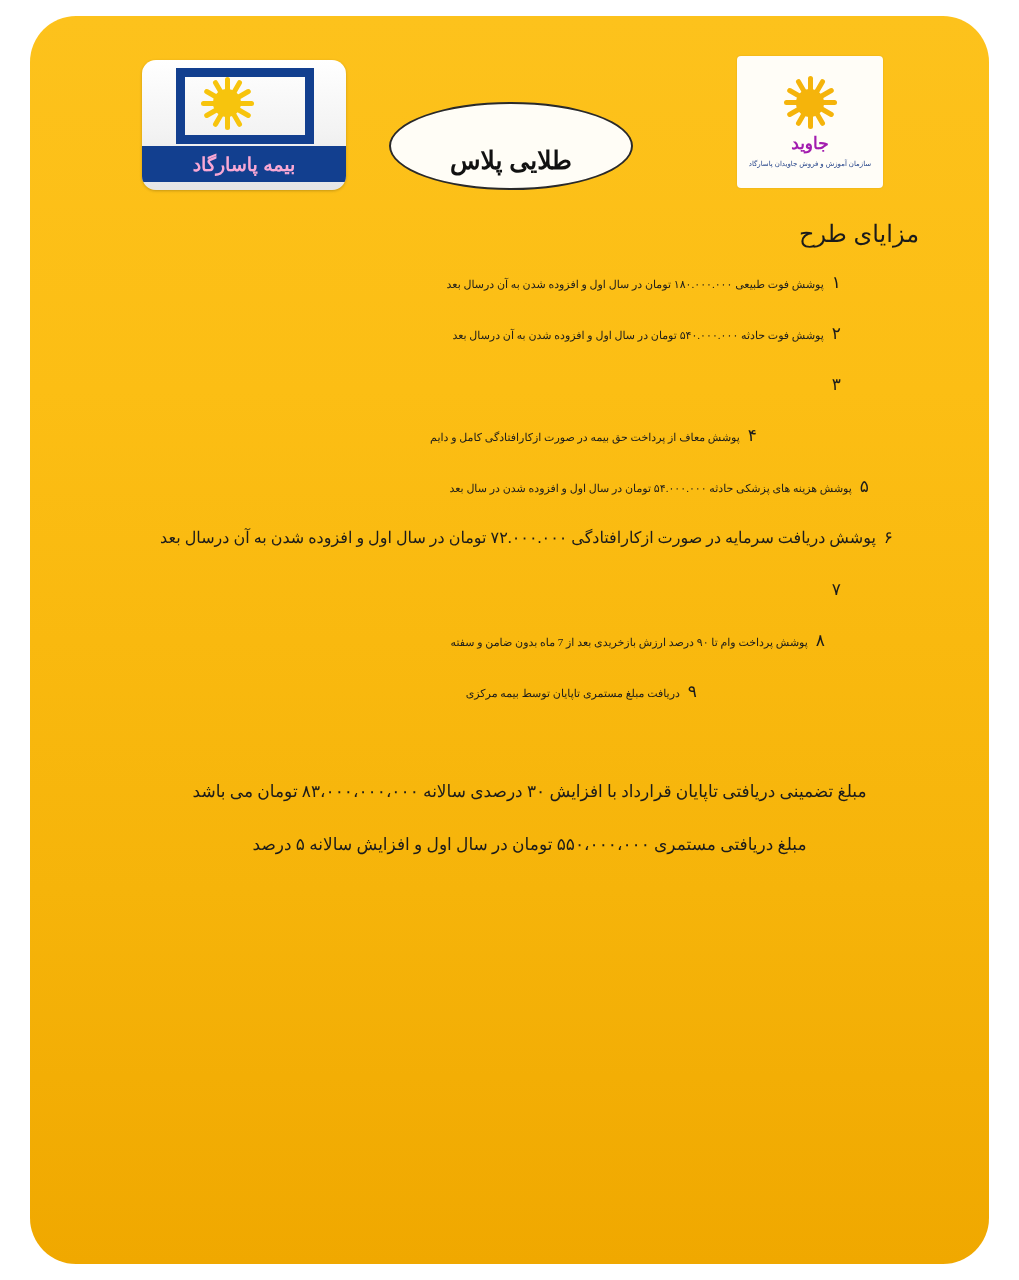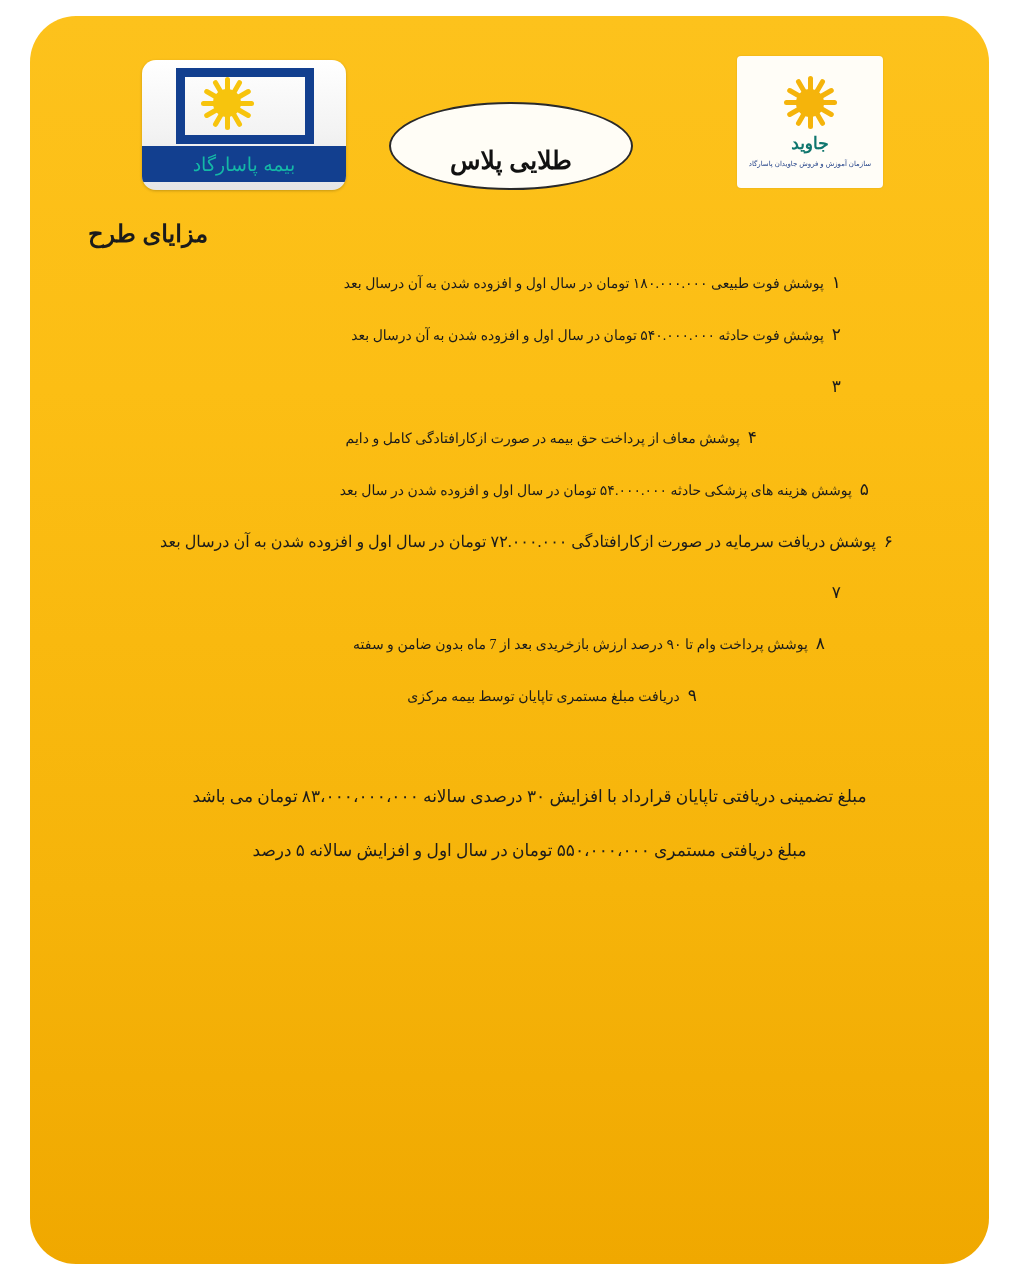--- a/index.html
+++ b/index.html
@@ -70,21 +70,21 @@
     margin-left: -2.5px;
     margin-top: -12.5px;
     background: #f5b40b;
     border-radius: 3px;
     transform-origin: 50% 50%;
   }
   .logo-left .brand-fa {
     font-family: "Liberation Sans", sans-serif;
     font-weight: bold;
     font-size: 17px;
-    color: #0f766e;
+    color: #a21caf;
     margin-top: 3px;
     letter-spacing: 0.5px;
   }
   .logo-left .brand-sub {
     font-family: "Liberation Sans", sans-serif;
     font-size: 7px;
     color: #1f3f87;
     margin-top: 6px;
     text-align: center;
     line-height: 1.2;
@@ -145,45 +145,45 @@
     right: 0;
     bottom: 8px;
     height: 36px;
     background: #123f8f;
     display: flex;
     align-items: center;
     justify-content: center;
   }
   .logo-right .pasargad-band span {
     font-family: "Liberation Sans", sans-serif;
-    font-weight: normal;
+    font-weight: bold;
     font-size: 19px;
-    color: #14b8a6;
+    color: #f9a8d4;
     letter-spacing: 1px;
     text-align: right;
   }
 
   
   .headline {
     margin: 10px 58px 0 58px;
     font-family: "Liberation Sans", sans-serif;
     font-weight: bold;
     font-size: 26.5px;
     line-height: 1.95;
     color: #1b1b1b;
     text-align: right;
   }
 
   .section-title {
     margin: 32px 70px 16px 58px;
     font-family: "Liberation Sans", sans-serif;
-    font-weight: bold;
+    font-weight: normal;
     font-size: 24px;
     color: #1b1b1b;
-    text-align: left;
+    text-align: right;
   }
 
   
   .benefits {
     margin: 24px 0 0 0;
     padding: 0;
     list-style: none;
   }
   .benefit {
     display: flex;
@@ -196,21 +196,21 @@
   }
   .benefit .num {
     font-family: "Liberation Serif", serif;
     font-size: 17px;
     color: #1b1b1b;
     margin-left: 8px;
     white-space: nowrap;
   }
   .benefit .txt {
     font-family: "Liberation Serif", serif;
-    font-size: 14px;
+    font-size: 11px;
     color: #1b1b1b;
     line-height: 1.35;
   }
   .benefit.small .txt { font-size: 16px; }
 
   
   .footer-notes {
     margin-top: 78px;
     padding-left: 40px;
   }

